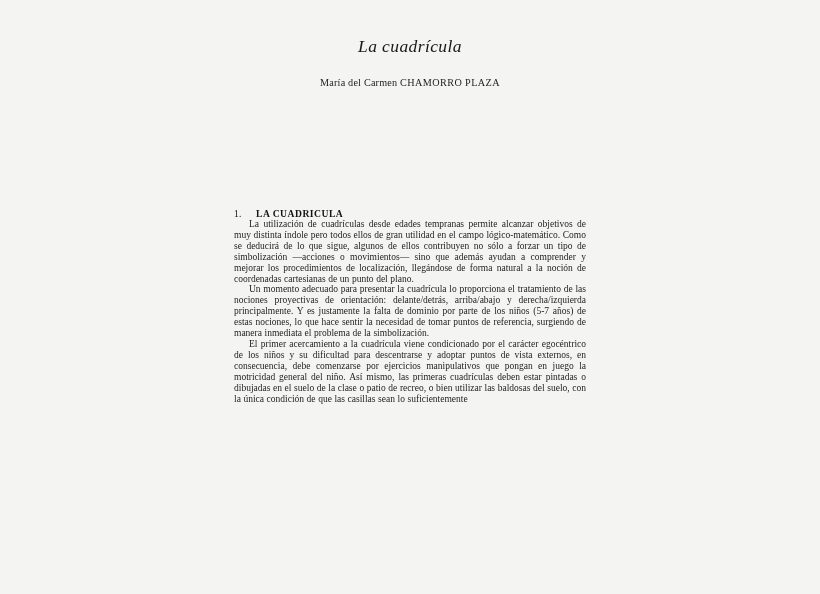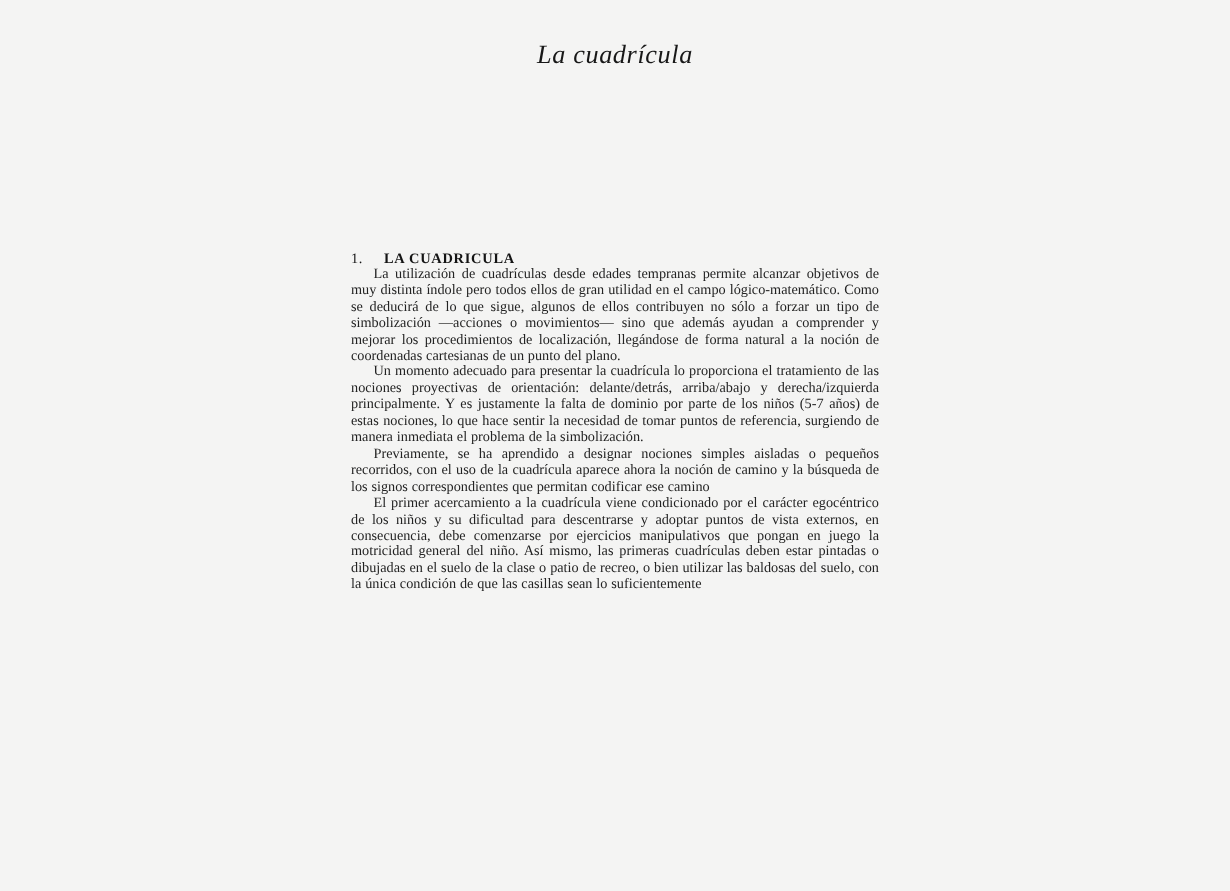--- a/index.html
+++ b/index.html
@@ -22,21 +22,21 @@
   }
   .content {
     position: absolute;
     left: 234px;
     top: 0;
     width: 352px;
   }
 
   
   .title-block {
-    padding-top: 26px;
+    padding-top: 36px;
   }
   .doc-title {
     font-size: 17.5px;
     font-style: italic;
     text-align: center;
     letter-spacing: 0.4px;
     color: #181818;
     margin: 0;
     font-weight: normal;
   }
@@ -100,28 +100,30 @@
 </head>
 <body>
 
 <div class="page">
   <div class="content">
 
     <div class="title-block">
       <h1 class="doc-title">La cuadrícula</h1>
 
 
+      <div class="author">
+        <span>María del Carmen </span><span class="surname">CHAMORRO PLAZA</span>
+      </div>
     </div>
 
     <div class="section-heading">
       <span class="num">1.</span>
       <span class="label">LA CUADRICULA</span>
     </div>
 
     <div class="body-text">
       <p>La utilización de cuadrículas desde edades tempranas permite alcanzar objetivos de muy distinta índole pero todos ellos de gran utilidad en el campo lógico-matemático. Como se deducirá de lo que sigue, algunos de ellos contribuyen no sólo a forzar un tipo de simbolización —acciones o movimientos— sino que además ayudan a comprender y mejorar los procedimientos de localización, llegándose de forma natural a la noción de coordenadas cartesianas de un punto del plano.</p>
       <p>Un momento adecuado para presentar la cuadrícula lo proporciona el tratamiento de las nociones proyectivas de orientación: delante/detrás, arriba/abajo y derecha/izquierda principalmente. Y es justamente la falta de dominio por parte de los niños (5-7 años) de estas nociones, lo que hace sentir la necesidad de tomar puntos de referencia, surgiendo de manera inmediata el problema de la simbolización.</p>
-      <p>Previamente, se ha aprendido a designar nociones simples aisladas o pequeños recorridos, con el uso de la cuadrícula aparece ahora la noción de camino y la búsqueda de los signos correspondientes que permitan codificar ese camino</p>
       <p>El primer acercamiento a la cuadrícula viene condicionado por el carácter egocéntrico de los niños y su dificultad para descentrarse y adoptar puntos de vista externos, en consecuencia, debe comenzarse por ejercicios manipulativos que pongan en juego la motricidad general del niño. Así mismo, las primeras cuadrículas deben estar pintadas o dibujadas en el suelo de la clase o patio de recreo, o bien utilizar las baldosas del suelo, con la única condición de que las casillas sean lo suficientemente</p>
     </div>
 
   </div>
 </div>
 
 </body></html>

